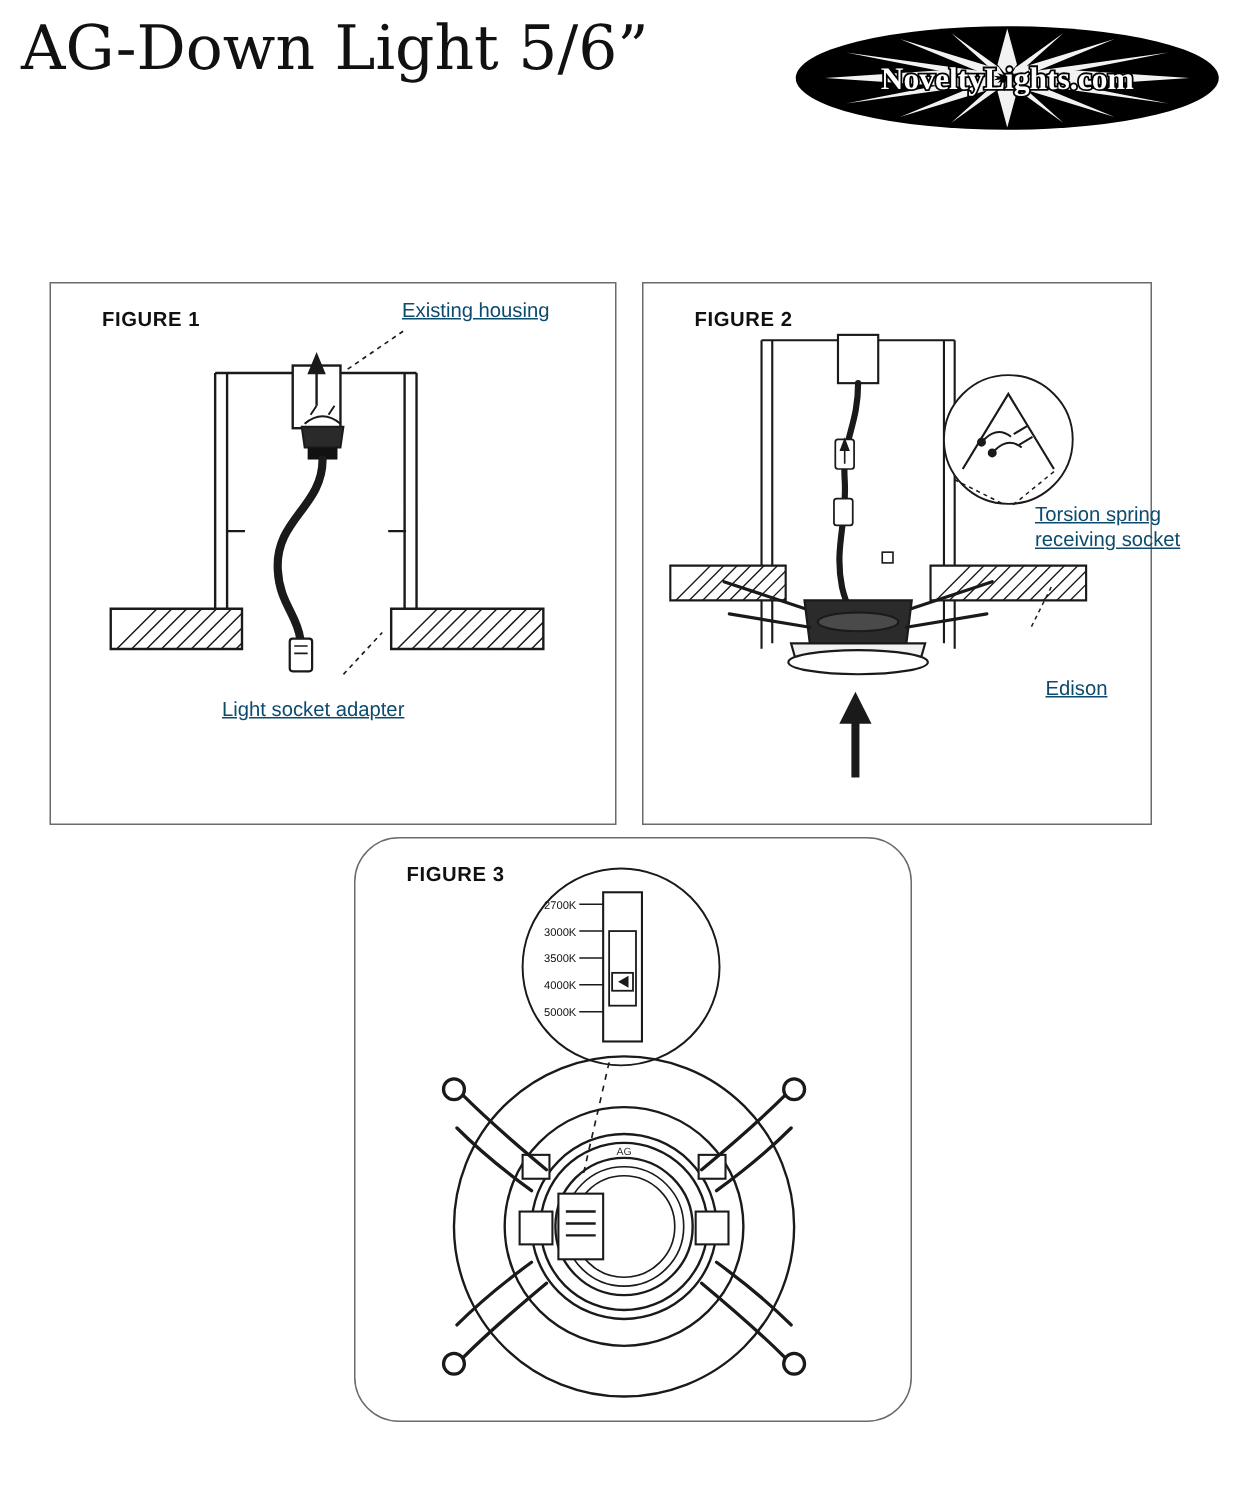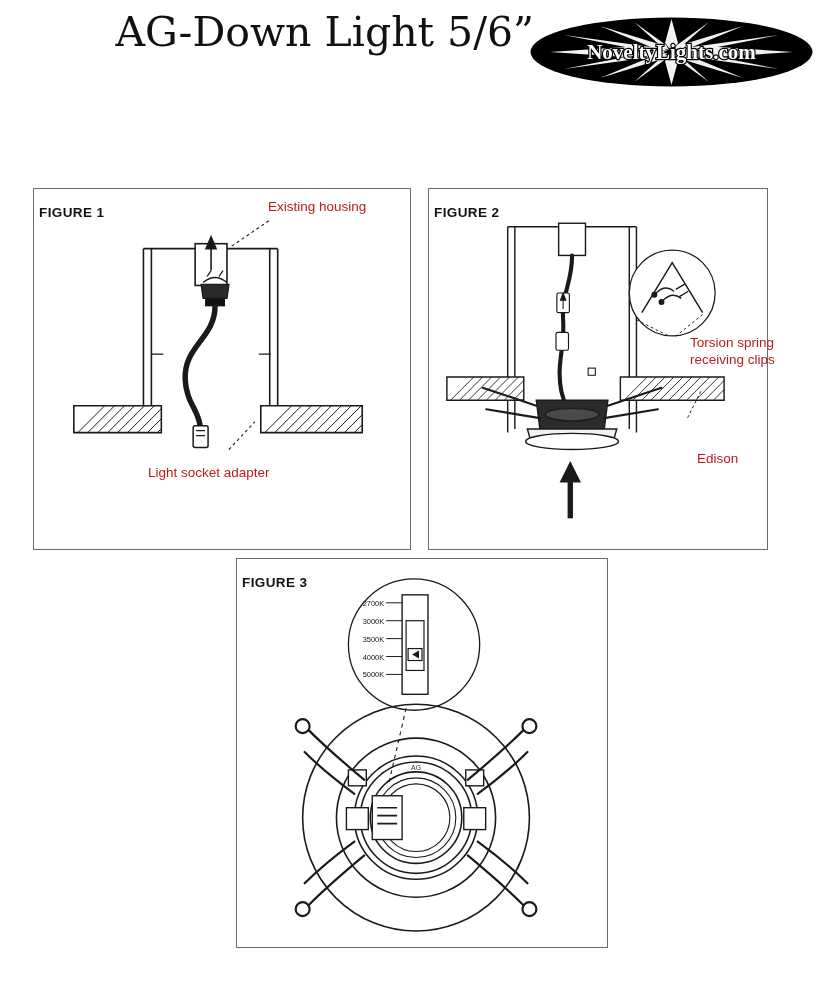--- a/index.html
+++ b/index.html
@@ -16,21 +16,20 @@
     overflow: hidden;
   }
 
   
   .header {
     position: absolute;
     top: 0;
     left: 0;
     width: 836px;
     height: 125px;
-    text-align: right;
   }
   .doc-title {
     position: absolute;
     left: 14px;
     top: 6px;
     width: 520px;
     font-family: "DejaVu Serif", "Liberation Serif", serif;
     font-size: 41px;
     line-height: 52px;
     letter-spacing: 0px;
@@ -48,43 +47,44 @@
 
   
   .panel {
     position: absolute;
     border: 1px solid #6b6b6b;
     background: #fff;
     box-sizing: border-box;
   }
   #panel-1 { left: 33px;  top: 188px; width: 378px; height: 362px; }
   #panel-2 { left: 428px; top: 188px; width: 340px; height: 362px; }
-  #panel-3 { left: 236px; top: 558px; width: 372px; height: 390px; }
+  #panel-3 { left: 236px; top: 558px; width: 372px; height: 390px; border-radius: 30px; }
 
   .fig-label {
     position: absolute;
     top: 16px;
-    left: 5px;
+    left: 34px;
     font-size: 13.5px;
     font-weight: bold;
     letter-spacing: 0.4px;
     color: #111;
   }
 
   .panel-art {
     position: absolute;
     inset: 0;
   }
   .panel-art svg { display: block; width: 100%; height: 100%; }
 
   .callout {
     position: absolute;
     font-size: 13.5px;
     line-height: 17px;
-    color: #b91c1c;
+    color: #0c4a6e;
+    text-decoration: underline;
   }
 
   
   #co-existing   { left: 268px; top: 198px; width: 110px; }
   #co-edison     { left: 148px; top: 464px; width: 200px; }
   #co-torsion    { left: 690px; top: 334px; width: 120px; }
   #co-ceiling    { left: 697px; top: 450px; width: 90px; }
 </style>
 </head>
 <body>
@@ -237,21 +237,21 @@
       </g>
 
       <g fill="#1a1a1a">
         <rect x="155" y="300" width="6" height="48"></rect>
         <polygon points="158,284 146,308 170,308"></polygon>
       </g>
     </svg>
   </div>
 </div>
 
-<div class="callout" id="co-torsion">Torsion spring receiving clips</div>
+<div class="callout" id="co-torsion">Torsion spring receiving socket</div>
 <div class="callout" id="co-ceiling">Edison</div>
 
 <div class="panel" id="panel-3">
   <div class="fig-label">FIGURE 3</div>
   <div class="panel-art">
     <svg viewBox="0 0 372 390" xmlns="http://www.w3.org/2000/svg" aria-hidden="true">
 
       <g>
         <circle cx="178" cy="86" r="66" fill="#fff" stroke="#1a1a1a" stroke-width="1.3"></circle>
         <rect x="166" y="36" width="26" height="100" fill="#fff" stroke="#1a1a1a" stroke-width="1.4"></rect>

